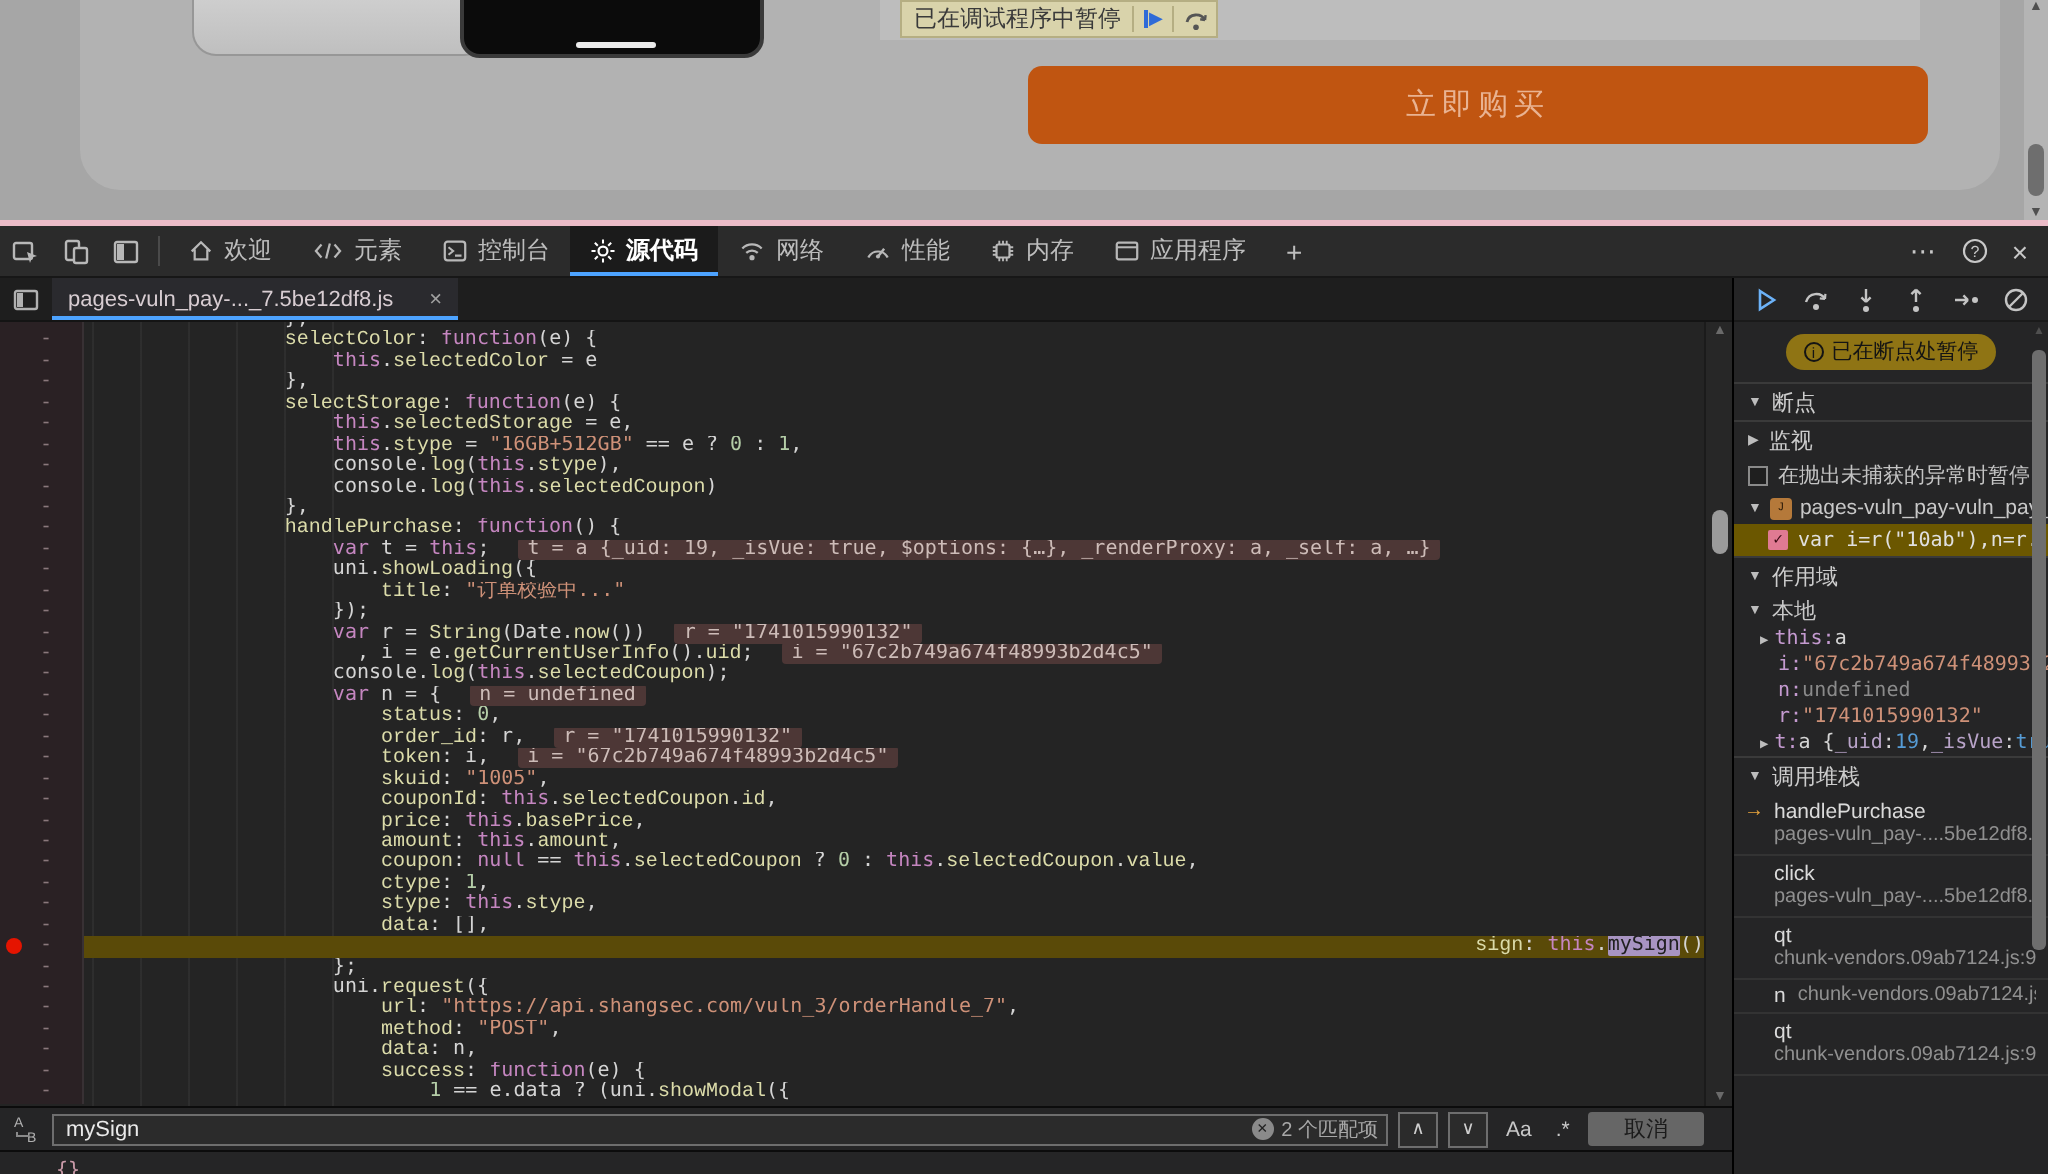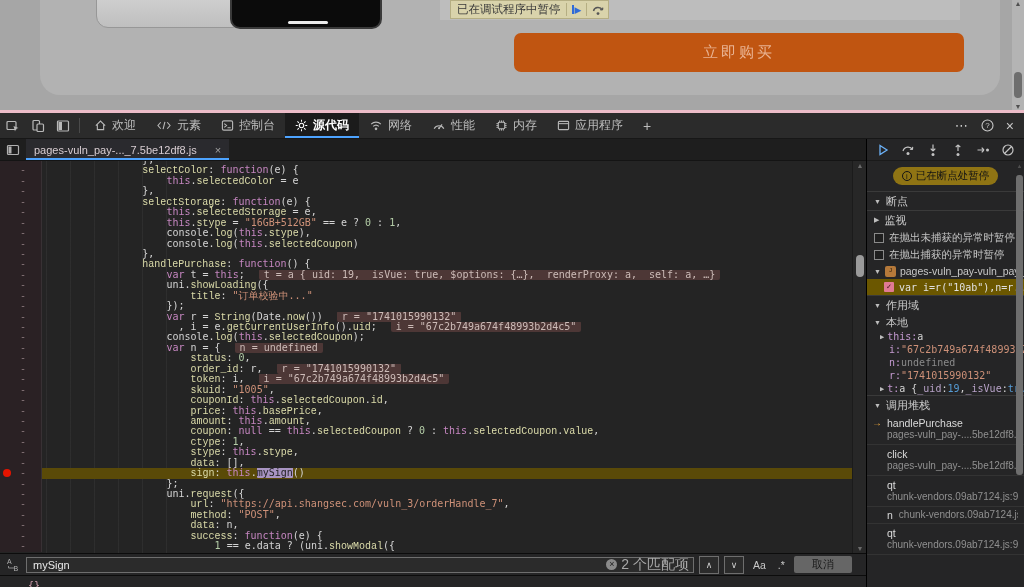--- a/index.html
+++ b/index.html
@@ -52,36 +52,36 @@
 
   .editor-row { position:relative; height:392px; overflow:hidden; display:flex; }
   .editor { position:relative; width:852px; height:392px; overflow:hidden; background:#242424; }
   .guides { position:absolute; left:46px; top:0; bottom:0; width:121px; z-index:0; opacity:.7;
     background-image:repeating-linear-gradient(to right,#323232 0 1px,transparent 1px 24px); }
   .lines { position:absolute; left:0; top:-6px; width:852px; z-index:1; }
   .cl { display:flex; height:10.45px; line-height:10.45px; font-family:"DejaVu Sans Mono","Liberation Mono",monospace; font-size:10px; white-space:pre; }
   .gut { position:relative; flex:0 0 42px; background:#2a2124; color:#8a787c; padding-left:20px; border-right:1px solid #383134; }
   .bp-dot { position:absolute; left:3px; top:1px; width:8px; height:8px; border-radius:50%; background:#e51400; }
   .codeln { flex:1; padding-left:4px; overflow:hidden; color:#d4d4d4; }
-  .cl.cur .codeln { background:#5a4a08; }
+  .cl.cur .codeln { background:#5a4a08;text-align:right; }
   .tok-p { color:#d4d4d4; } .tok-k { color:#c586c0; } .tok-n { color:#dcdcaa;font-family:Liberation Mono, monospace; }
   .tok-st { color:#ce9178; } .tok-d { color:#b5cea8; }
   .tok-m { background:#a894c2; color:#1f1f1f; border-radius:1px; }
   .hint { background:#4d3736; color:#cdbcb8; margin-left:14px; padding:0 5px; border-radius:2px; }
 
   .ed-sb { position:relative; width:14px; background:#272727; border-left:1px solid #1b1b1b; }
   .ed-sb .thumb { position:absolute; left:3px; top:94px; width:8px; height:22px; background:#9a9a9a; border-radius:4px; }
   .ed-sb .sb-arrow { width:14px; color:#6a6a6a; }
 
   .searchbar { height:22px; background:#252526; border-top:1px solid #0c0c0c; display:flex; align-items:center; gap:6px; padding:0 6px; }
   .rep-icon { color:#b0b0b0; }
   .sinput { display:flex; align-items:center; width:668px; height:16px; background:#2b2b2b; border:1px solid #6e6e6e; }
   .sinput .q { flex:1; padding-left:6px; font-size:11px; color:#eaeaea; }
   .clear-dot { width:11px; height:11px; border-radius:50%; background:#8a8a8a; color:#222; font-size:9px; line-height:11px; text-align:center; margin-right:4px; }
-  .match-count { font-size:14px; color:#a8a8a8; margin-right:4px; white-space:nowrap; }
+  .match-count { font-size:10px; color:#a8a8a8; margin-right:4px; white-space:nowrap; }
   .nav-btn { width:20px; height:18px; border:1px solid #6e6e6e; background:#2b2b2b; color:#d0d0d0; font-size:9px;
     display:flex; align-items:center; justify-content:center; margin-left:-1px; }
   .mini-opt { color:#c8c8c8; font-size:10.5px; padding:0 3px; }
   .cancel-btn { margin-left:auto; margin-right:8px; width:58px; height:17px; background:#666666; color:#1b1b1b; font-size:11px;
     border-radius:2px; display:flex; align-items:center; justify-content:center; }
 
   .statusbar { height:20px; background:#252526; border-top:1px solid #0c0c0c; display:flex; align-items:center; padding-left:28px; }
   .braces { color:#c99aa8; font-size:10px; font-family:"DejaVu Sans Mono",monospace; }
 
   
@@ -410,24 +410,20 @@
     </div>
 
     <div class="sec-h">
       <span class="tri">▶</span>
       <span>监视</span>
     </div>
     <div class="cb-row">
       <span class="cb"></span>
       <span>在抛出未捕获的异常时暂停</span>
     </div>
-    <div class="cb-row">
-      <span class="cb"></span>
-      <span>在抛出捕获的异常时暂停</span>
-    </div>
     <div class="bp-file-row">
       <span class="tri">▼</span>
       <span class="js-chip">ᴶ</span>
       <span>pages-vuln_pay-vuln_pay_7...</span>
     </div>
     <div class="bp-entry">
       <span class="cb-on">✓</span>
       <span>var i=r("10ab"),n=r...</span>
 
     </div>

